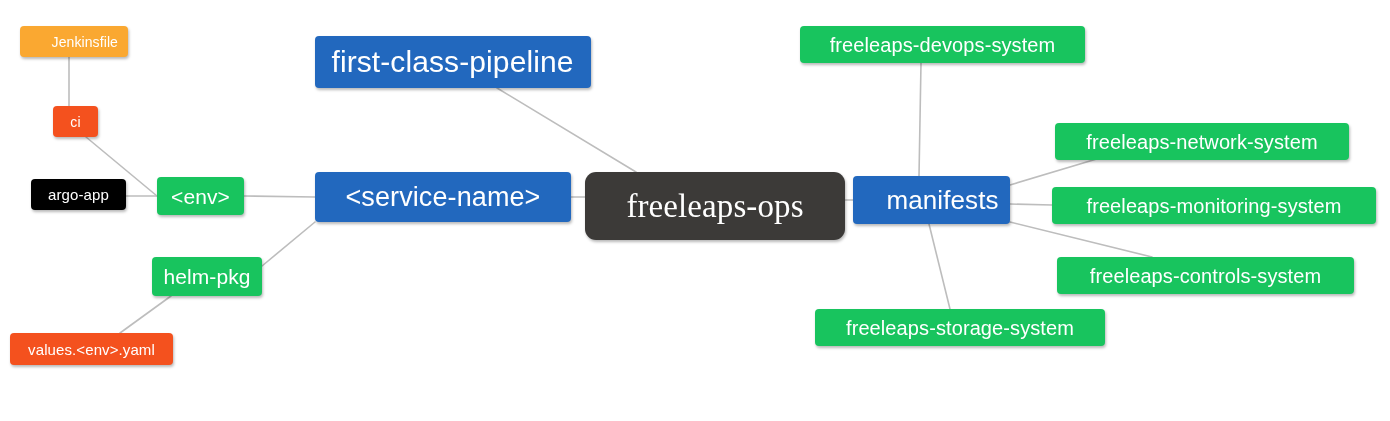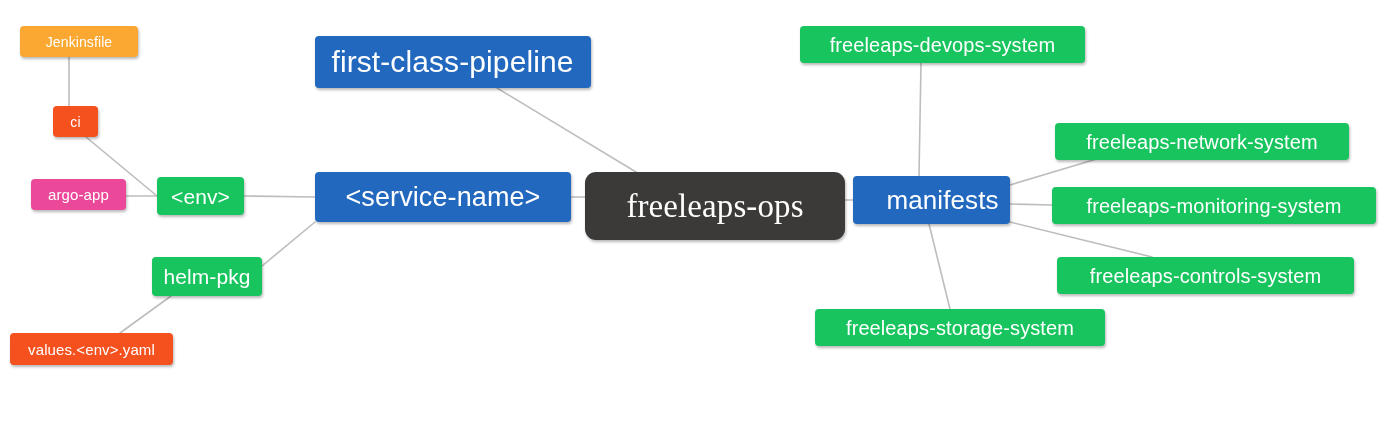--- a/index.html
+++ b/index.html
@@ -59,27 +59,27 @@
       <line x1="571" y1="197" x2="585" y2="197" stroke="#bdbdbd" stroke-width="1.6" stroke-linecap="round"></line>
       <line x1="497" y1="88" x2="636" y2="172" stroke="#bdbdbd" stroke-width="1.6" stroke-linecap="round"></line>
       <line x1="845" y1="200" x2="853" y2="200" stroke="#bdbdbd" stroke-width="1.6" stroke-linecap="round"></line>
       <line x1="919" y1="176" x2="921" y2="63" stroke="#bdbdbd" stroke-width="1.6" stroke-linecap="round"></line>
       <line x1="1010" y1="185" x2="1130" y2="149" stroke="#bdbdbd" stroke-width="1.6" stroke-linecap="round"></line>
       <line x1="1010" y1="204" x2="1052" y2="205" stroke="#bdbdbd" stroke-width="1.6" stroke-linecap="round"></line>
       <line x1="1010" y1="222" x2="1152" y2="257" stroke="#bdbdbd" stroke-width="1.6" stroke-linecap="round"></line>
       <line x1="929" y1="224" x2="950" y2="309" stroke="#bdbdbd" stroke-width="1.6" stroke-linecap="round"></line>
     </svg>
   <div id="node-layer">
-      <div class="node" style="left: 20px; top: 26px; width: 118px; height: 31px; background: rgb(250, 168, 49); font-size: 14px; color: rgb(255, 255, 255);">
+      <div class="node" style="left: 20px; top: 26px; width: 108px; height: 31px; background: rgb(250, 168, 49); font-size: 14px; color: rgb(255, 255, 255); justify-content: flex-end;">
         <span>Jenkinsfile</span>
       </div>
       <div class="node" style="left: 53px; top: 106px; width: 45px; height: 31px; background: rgb(244, 81, 30); font-size: 14px; color: rgb(255, 255, 255);">
         <span>ci</span>
       </div>
-      <div class="node" style="left: 31px; top: 179px; width: 95px; height: 31px; background: #ec4899; font-size: 15px; color: rgb(255, 255, 255);">
+      <div class="node" style="left: 31px; top: 179px; width: 95px; height: 31px; background: #000000; font-size: 15px; color: rgb(255, 255, 255);">
         <span>argo-app</span>
       </div>
       <div class="node" style="left: 157px; top: 177px; width: 87px; height: 38px; background: rgb(24, 196, 94); font-size: 21px; color: rgb(255, 255, 255);">
         <span>&lt;env&gt;</span>
       </div>
       <div class="node" style="left: 152px; top: 257px; width: 110px; height: 39px; background: rgb(24, 196, 94); font-size: 21px; color: rgb(255, 255, 255);">
         <span>helm-pkg</span>
       </div>
       <div class="node" style="left: 10px; top: 333px; width: 163px; height: 32px; background: rgb(244, 81, 30); font-size: 15px; color: rgb(255, 255, 255);">
         <span>values.&lt;env&gt;.yaml</span>

